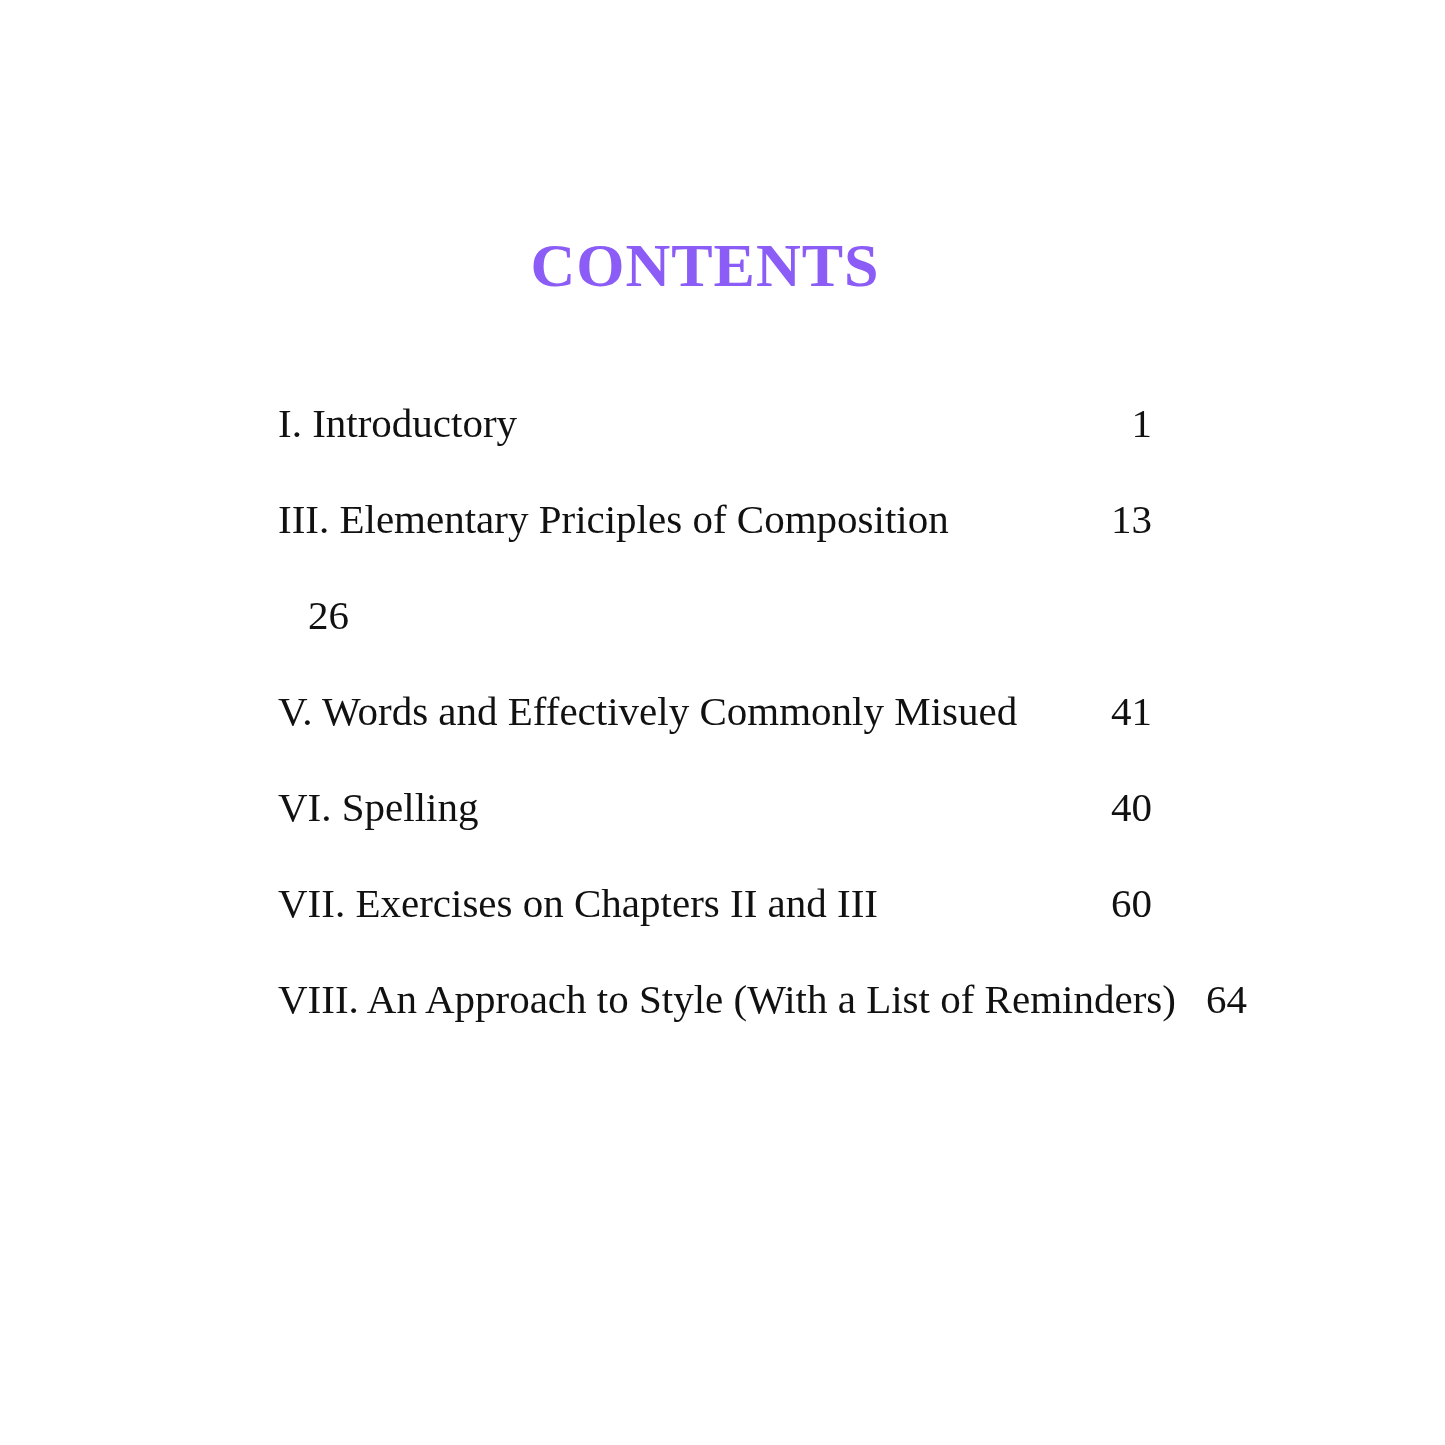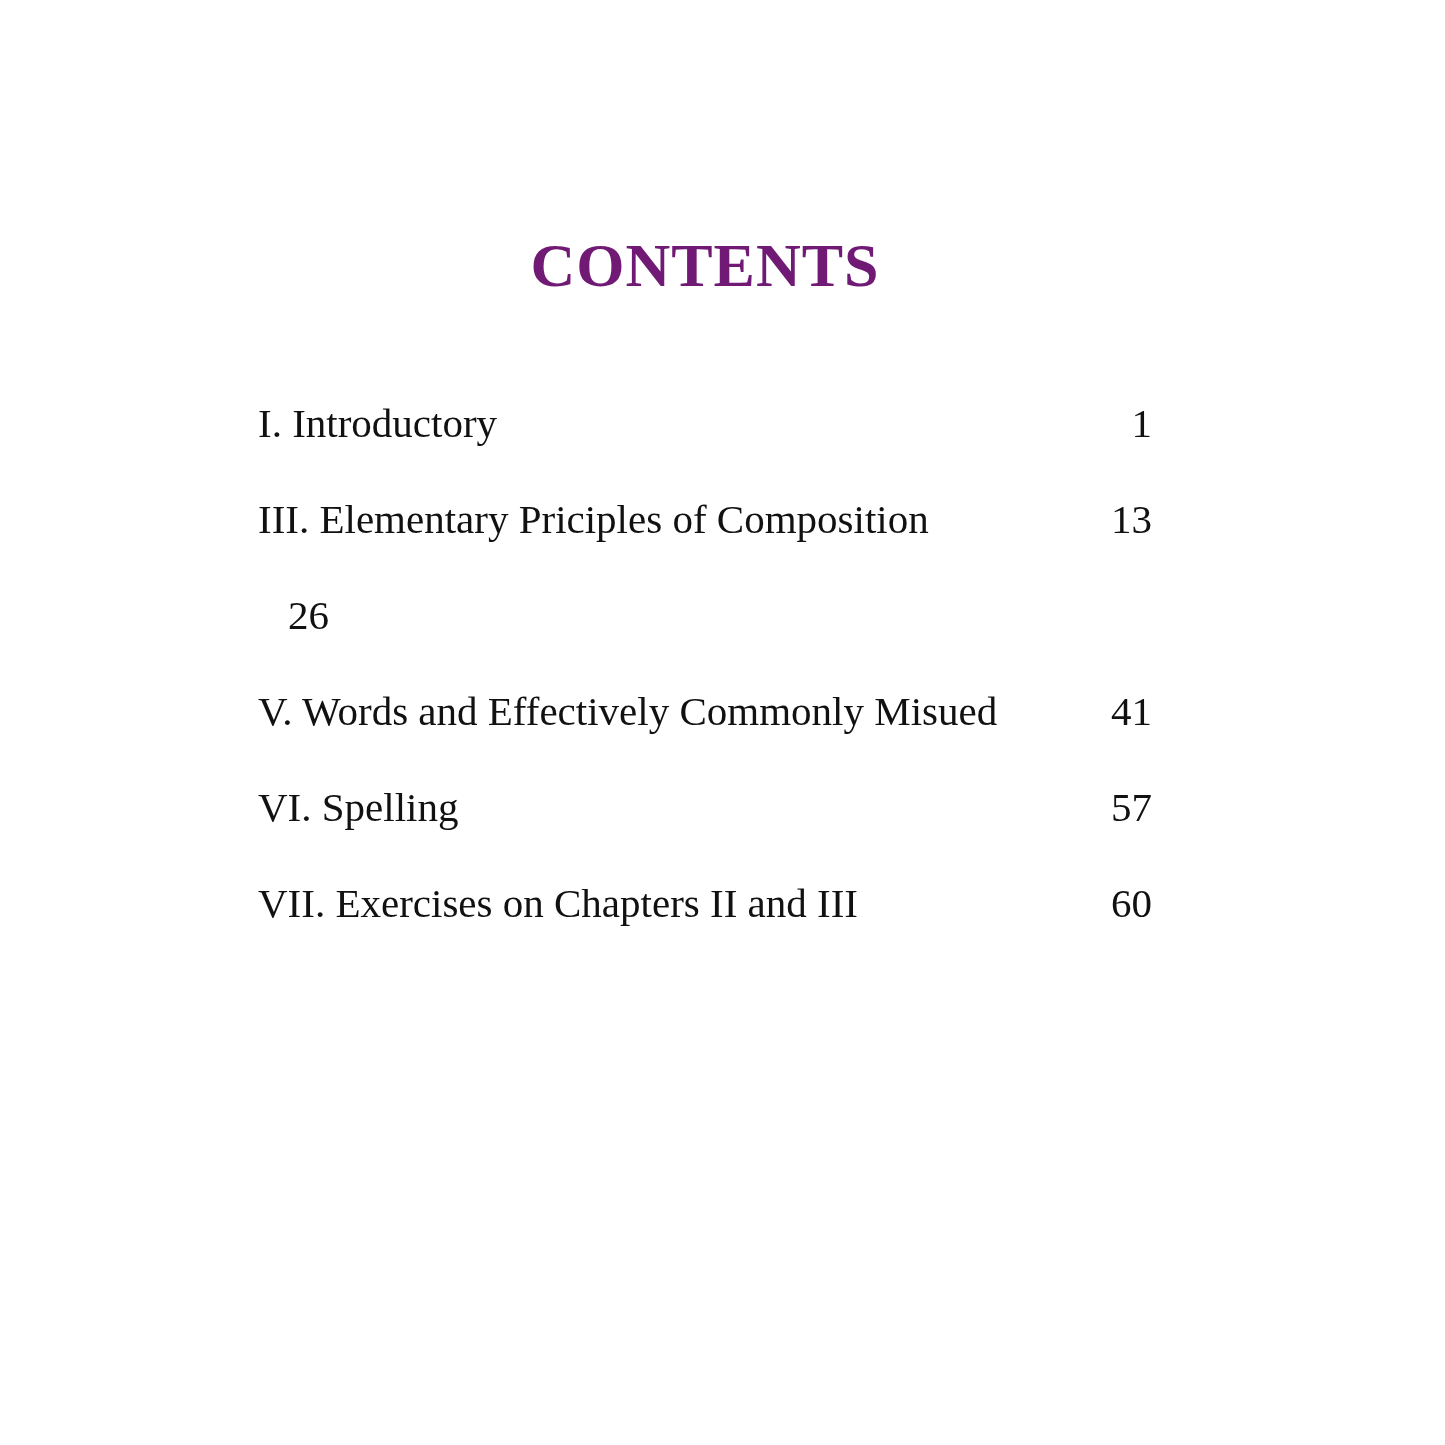--- a/index.html
+++ b/index.html
@@ -20,32 +20,33 @@
     height: 1445px;
     padding: 230px 293px 0 258px;
   }
   .page-title {
     margin: 0;
     font-size: 62px;
     line-height: 70px;
     font-weight: 700;
     text-align: center;
     letter-spacing: 1px;
-    color: #701a75;
+    color: #8b5cf6;
   }
   .toc {
     margin-top: 75px;
   }
   .toc-row {
     display: flex;
     justify-content: space-between;
     align-items: center;
     height: 96px;
     font-size: 41px;
     color: #111111;
+    margin-left: 20px;
   }
   .toc-label {
     white-space: nowrap;
   }
   .toc-page {
     white-space: nowrap;
     text-align: right;
     padding-left: 30px;
   }
 </style>
@@ -71,23 +72,27 @@
     <span class="toc-page">26</span>
   </div>
 
   <div class="toc-row">
     <span class="toc-label">V. Words and Effectively Commonly Misued</span>
     <span class="toc-page">41</span>
   </div>
 
   <div class="toc-row">
     <span class="toc-label">VI. Spelling</span>
-    <span class="toc-page">57</span>
+    <span class="toc-page">40</span>
   </div>
 
   <div class="toc-row">
     <span class="toc-label">VII. Exercises on Chapters II and III</span>
     <span class="toc-page">60</span>
   </div>
 
+  <div class="toc-row">
+    <span class="toc-label">VIII. An Approach to Style (With a List of Reminders)</span>
+    <span class="toc-page">64</span>
+  </div>
 
 </div>
 </div>
 
 </body></html>

